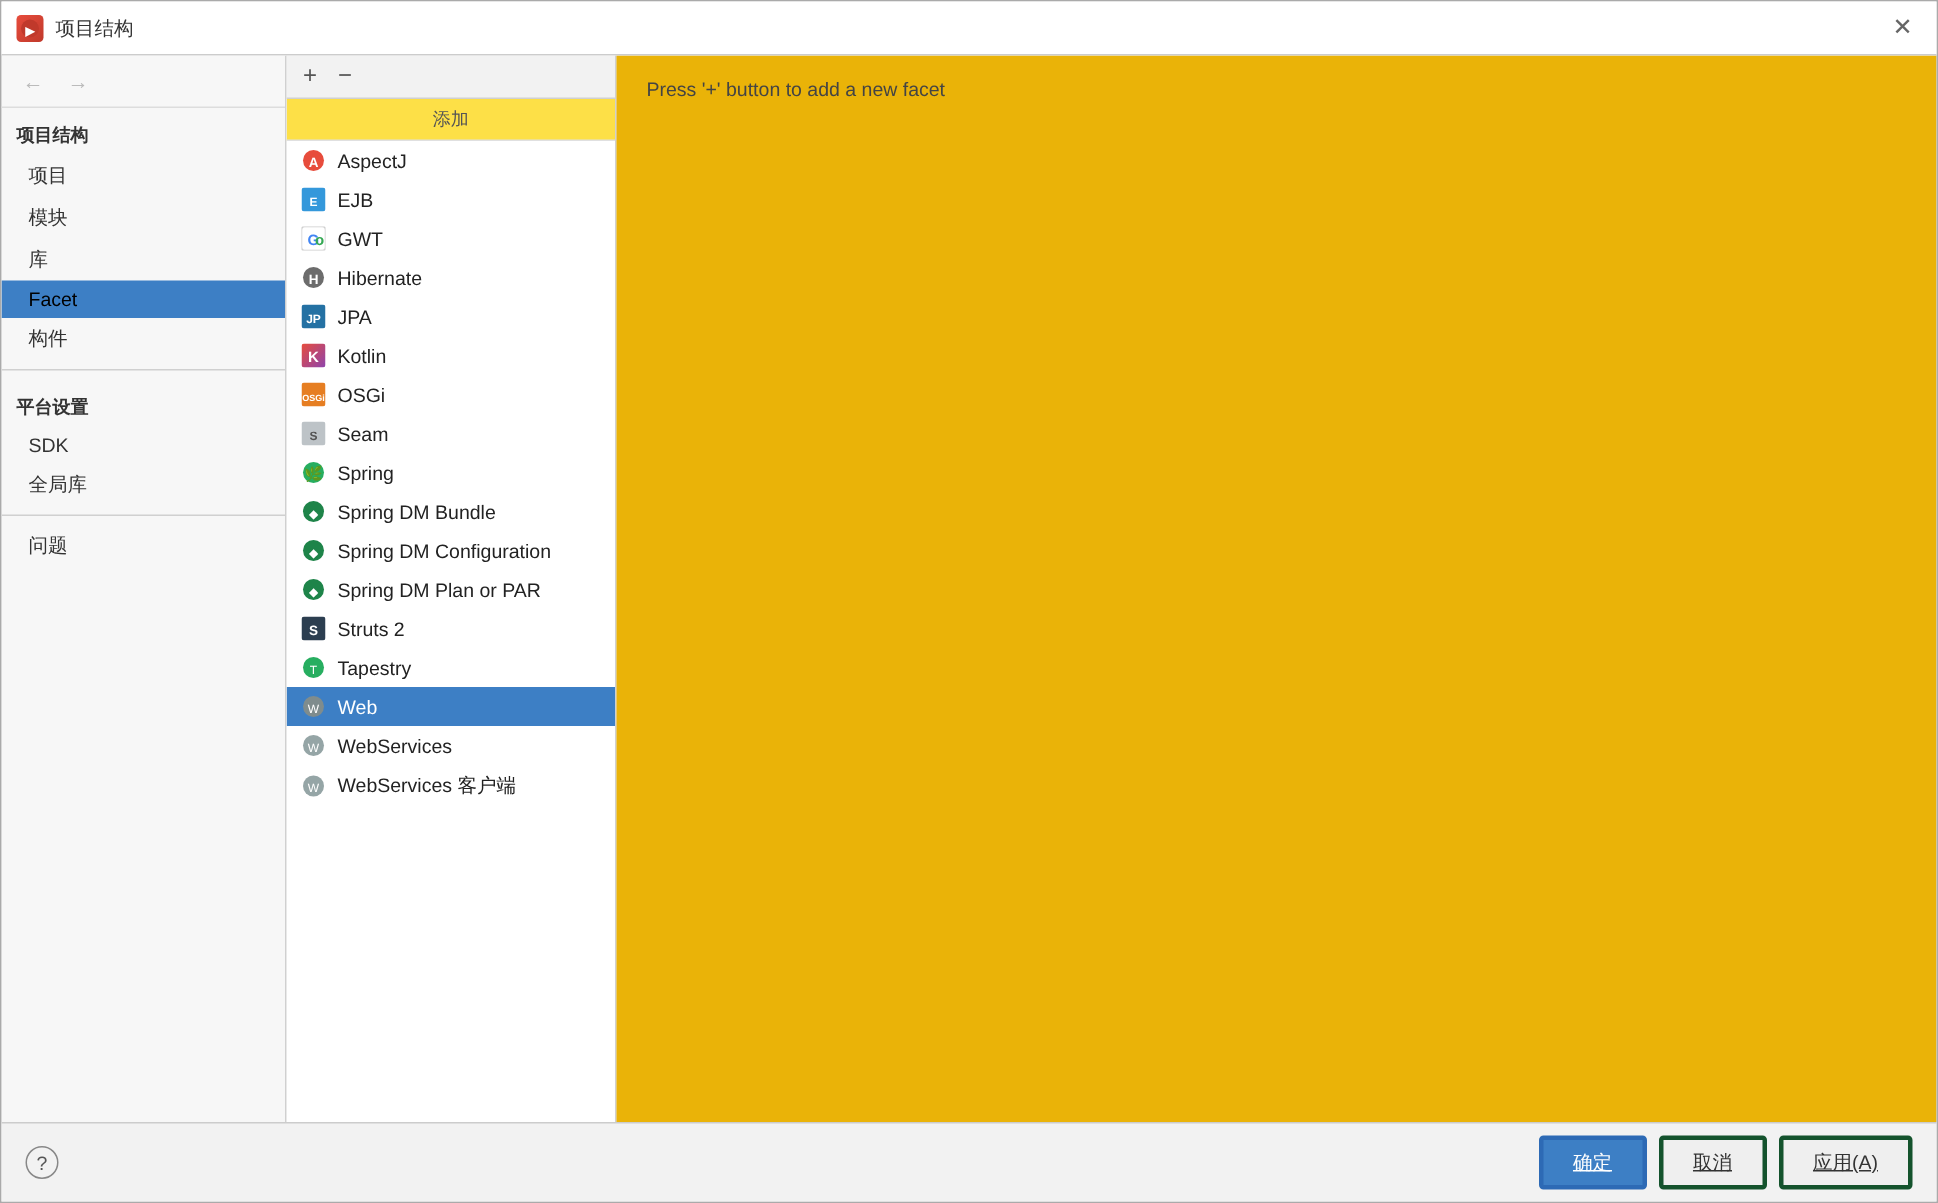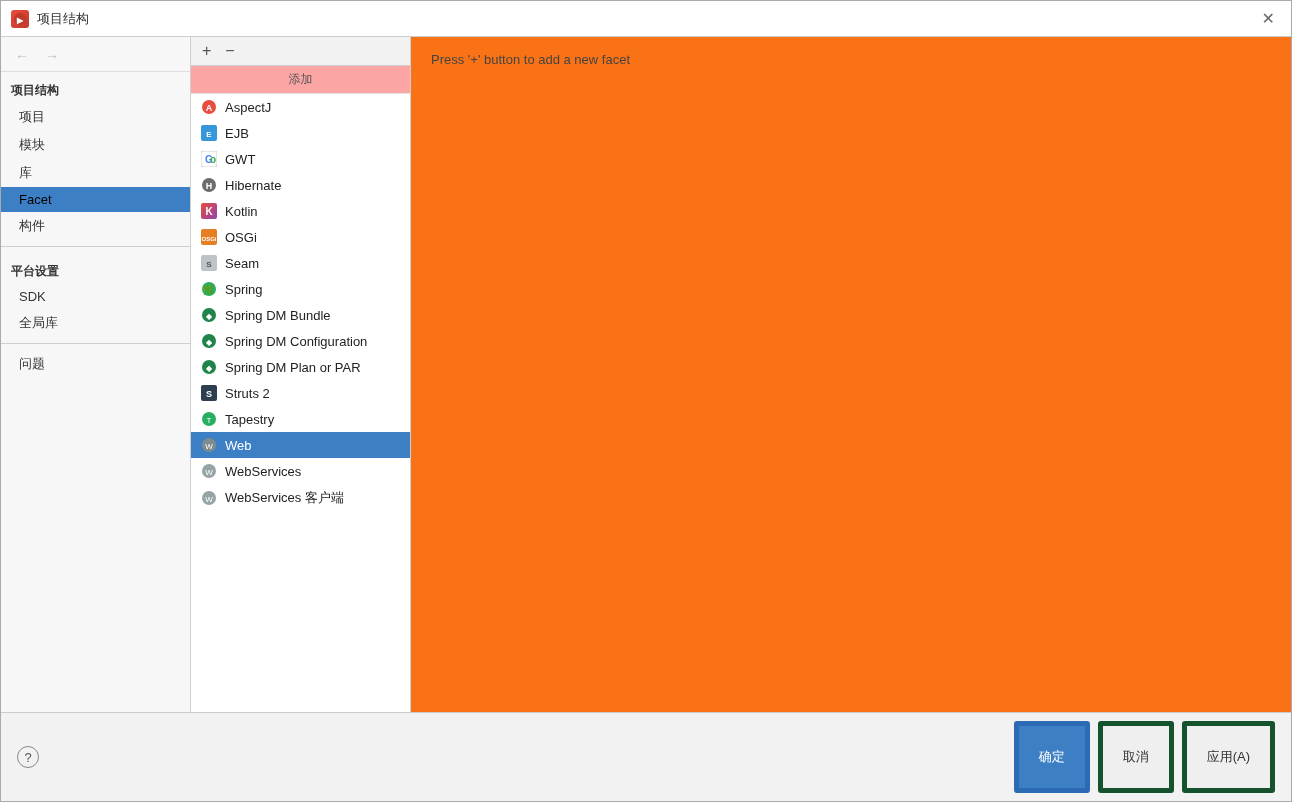--- a/index.html
+++ b/index.html
@@ -157,21 +157,21 @@
       flex: 1;
       overflow-y: auto;
       background: #ffffff;
     }
     
     .dropdown-section-label {
       text-align: center;
       padding: 5px 0;
       font-size: 12px;
       color: #555;
-      background: #fca5a5;
+      background: #fde047;
       border-bottom: 1px solid #e0e0e0;
     }
     .facet-list-item {
       display: flex;
       align-items: center;
       gap: 8px;
       padding: 5px 10px;
       cursor: pointer;
       font-size: 13px;
       color: #222;
@@ -187,21 +187,21 @@
       display: flex;
       align-items: center;
       justify-content: center;
       font-size: 11px;
       border-radius: 2px;
     }
     
     .main-area {
       flex: 1;
       padding: 15px 20px;
-      background: #f97316;
+      background: #eab308;
       font-size: 13px;
       color: #444;
     }
     
     .bottom-bar {
       display: flex;
       justify-content: space-between;
       align-items: center;
       padding: 8px 16px;
       border-top: 1px solid #ccc;
@@ -219,28 +219,29 @@
       color: #555;
       display: flex;
       align-items: center;
       justify-content: center;
     }
     .bottom-buttons {
       display: flex;
       gap: 8px;
     }
     .action-btn {
-      padding: 22px 20px;
-      border: 5px solid #14532d;
+      padding: 6px 20px;
+      border: 3px solid #14532d;
       background: #efefef;
       cursor: pointer;
       border-radius: 3px;
       font-size: 13px;
       color: #333;
       font-family: inherit;
+      text-decoration: underline;
     }
     .action-btn.primary {
       background: #3d7fc5;
       color: white;
       border-color: #2d6ab5;
     }
   </style>
 </head>
 <body>
 
@@ -327,20 +328,29 @@
               <span class="item-icon">
                 <svg width="16" height="16" viewBox="0 0 16 16">
                     <circle cx="8" cy="8" r="7" fill="#6c6c6c"></circle>
                     <text x="8" y="12" text-anchor="middle" fill="white" font-size="9" font-weight="bold">H</text>
                   </svg>
               </span>
               <span>Hibernate</span>
             </div>
 
 
+            <div class="facet-list-item">
+              <span class="item-icon">
+                <svg width="16" height="16" viewBox="0 0 16 16">
+                    <rect width="16" height="16" fill="#2471a3" rx="2"></rect>
+                    <text x="8" y="12" text-anchor="middle" fill="white" font-size="8" font-weight="bold">JP</text>
+                  </svg>
+              </span>
+              <span>JPA</span>
+            </div>
 
             <div class="facet-list-item">
               <span class="item-icon">
                 <svg width="16" height="16" viewBox="0 0 16 16">
                   <defs>
                     <linearGradient id="kg" x1="0" y1="0" x2="1" y2="1">
                       <stop offset="0%" stop-color="#e74c3c"></stop>
                       <stop offset="100%" stop-color="#8e44ad"></stop>
                     </linearGradient>
                   </defs>

